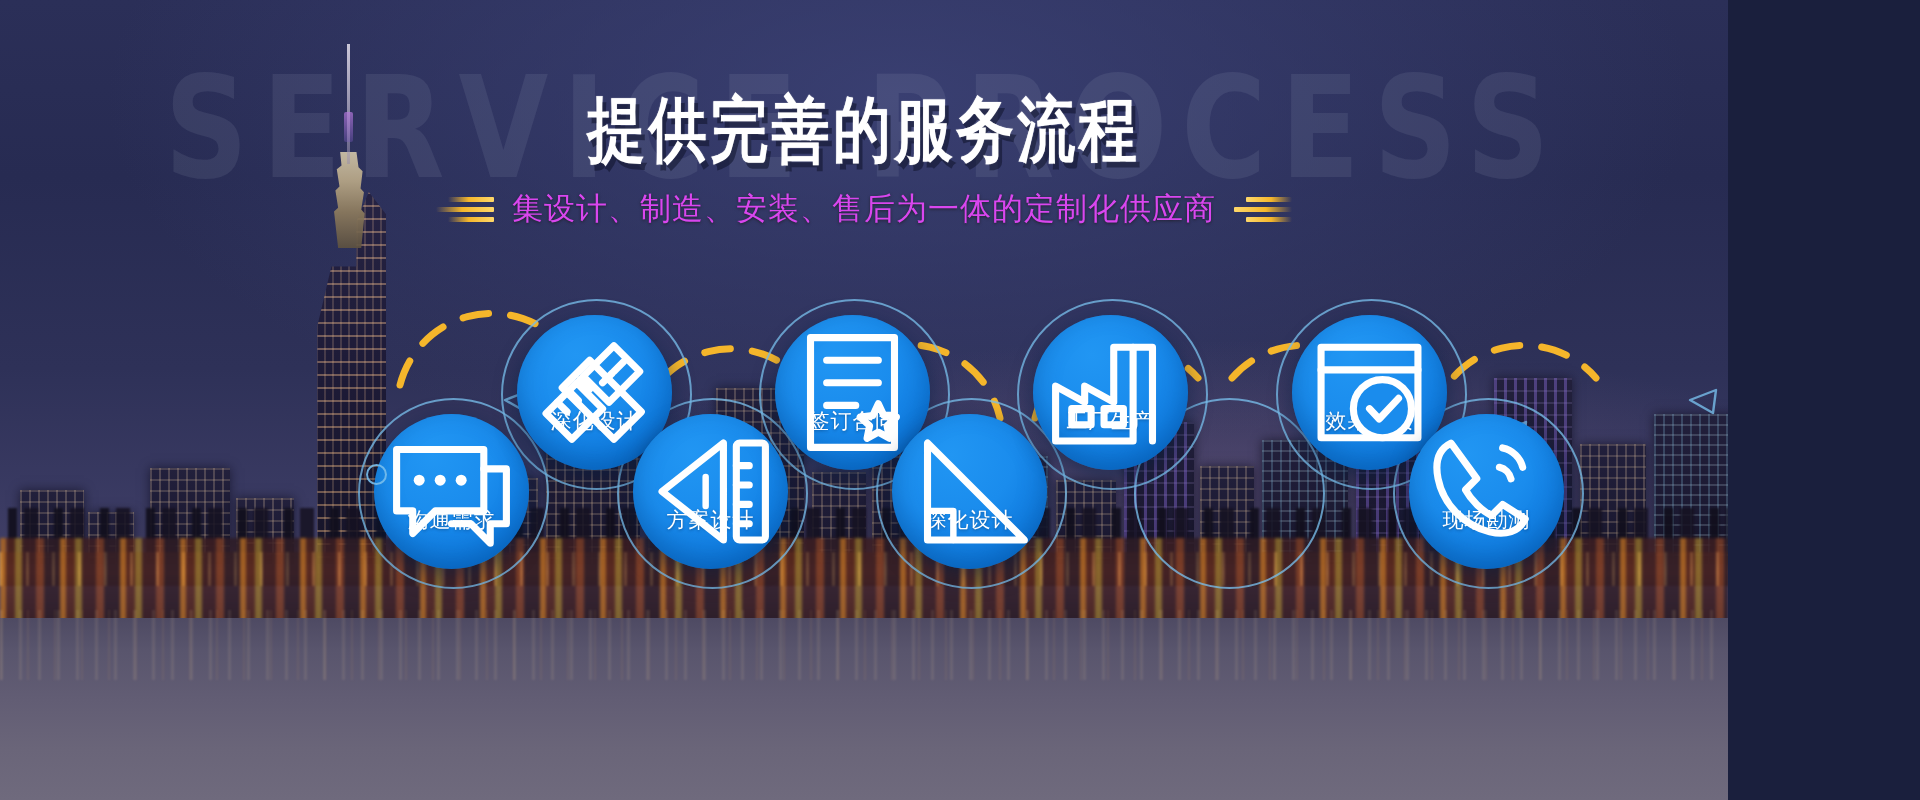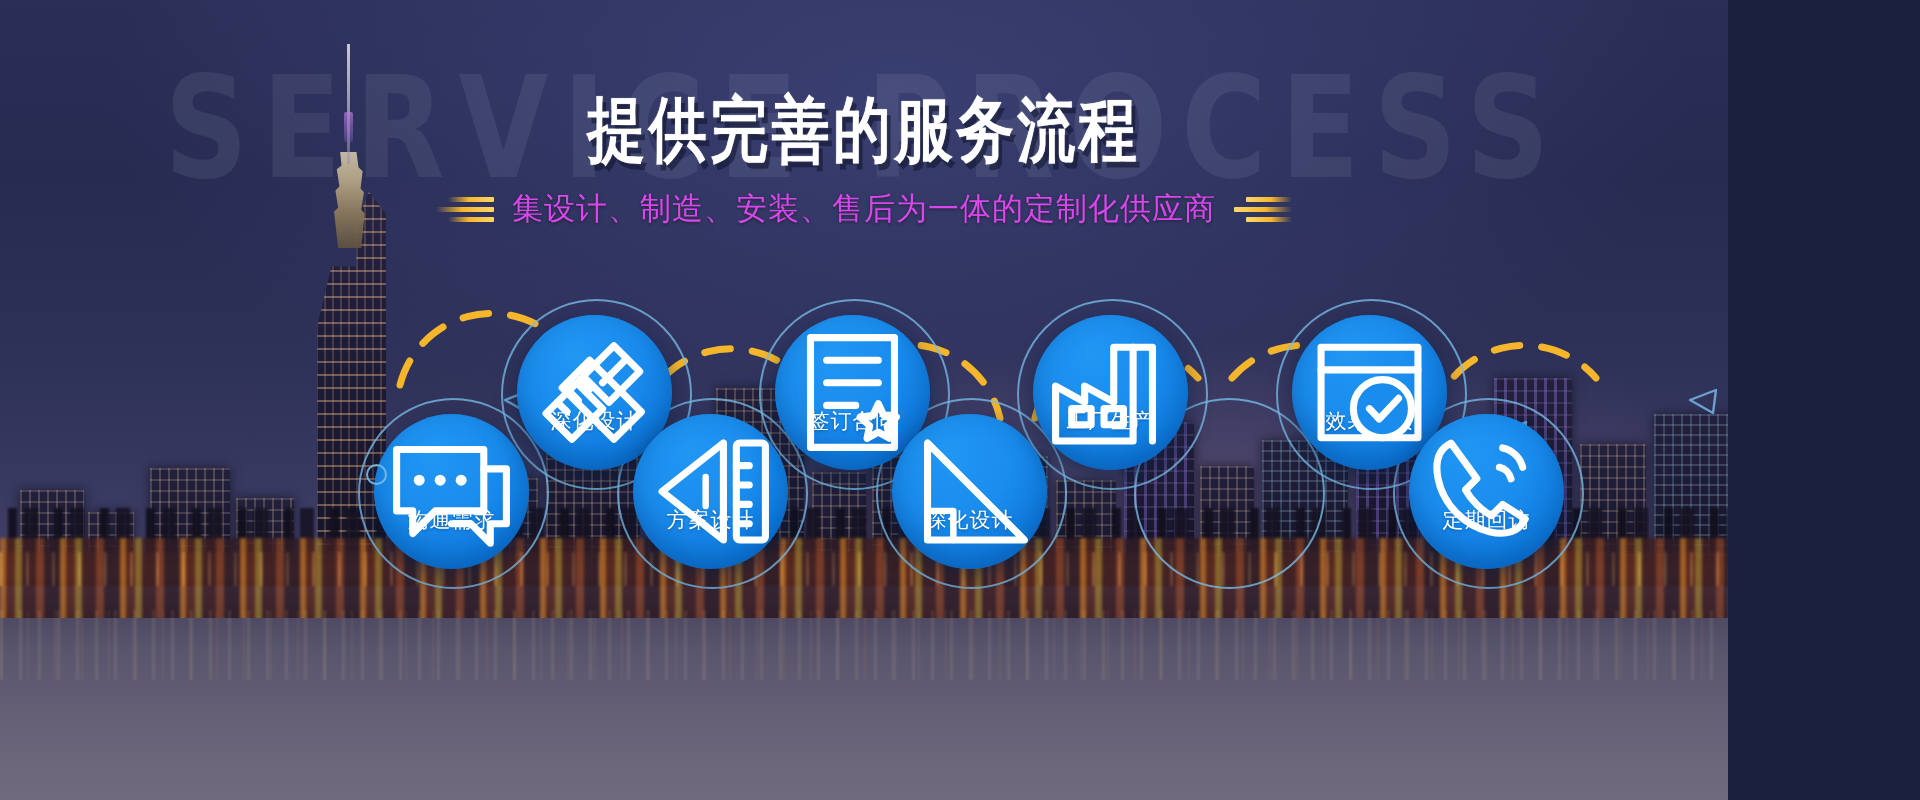--- a/index.html
+++ b/index.html
@@ -365,17 +365,17 @@
       <span class="lbl">效果验收</span>
     </div>
 
     <div class="node" style="left:1409px;top:114px;">
       <span class="ico">
         <svg viewBox="0 0 48 48" fill="none" stroke="#fff" stroke-width="2.2" stroke-linecap="round" stroke-linejoin="round">
           <path d="M13 9c-4 2-5 6-4 11 1.6 8 8 14.5 16 16.5 5 1.2 9 0 11-4l-7-4.5-3.5 3.5c-3-1.6-6.4-5-8-8l3.5-3.5z"></path>
           <path d="M29 10.5c3 .6 5.5 3 6.2 6M28 16.5c1.8.4 3.2 1.8 3.6 3.6"></path>
         </svg>
       </span>
-      <span class="lbl">定期回访</span>
+      <span class="lbl">现场勘测</span>
     </div>
 
   </div>
 </div>
 
 </body></html>

